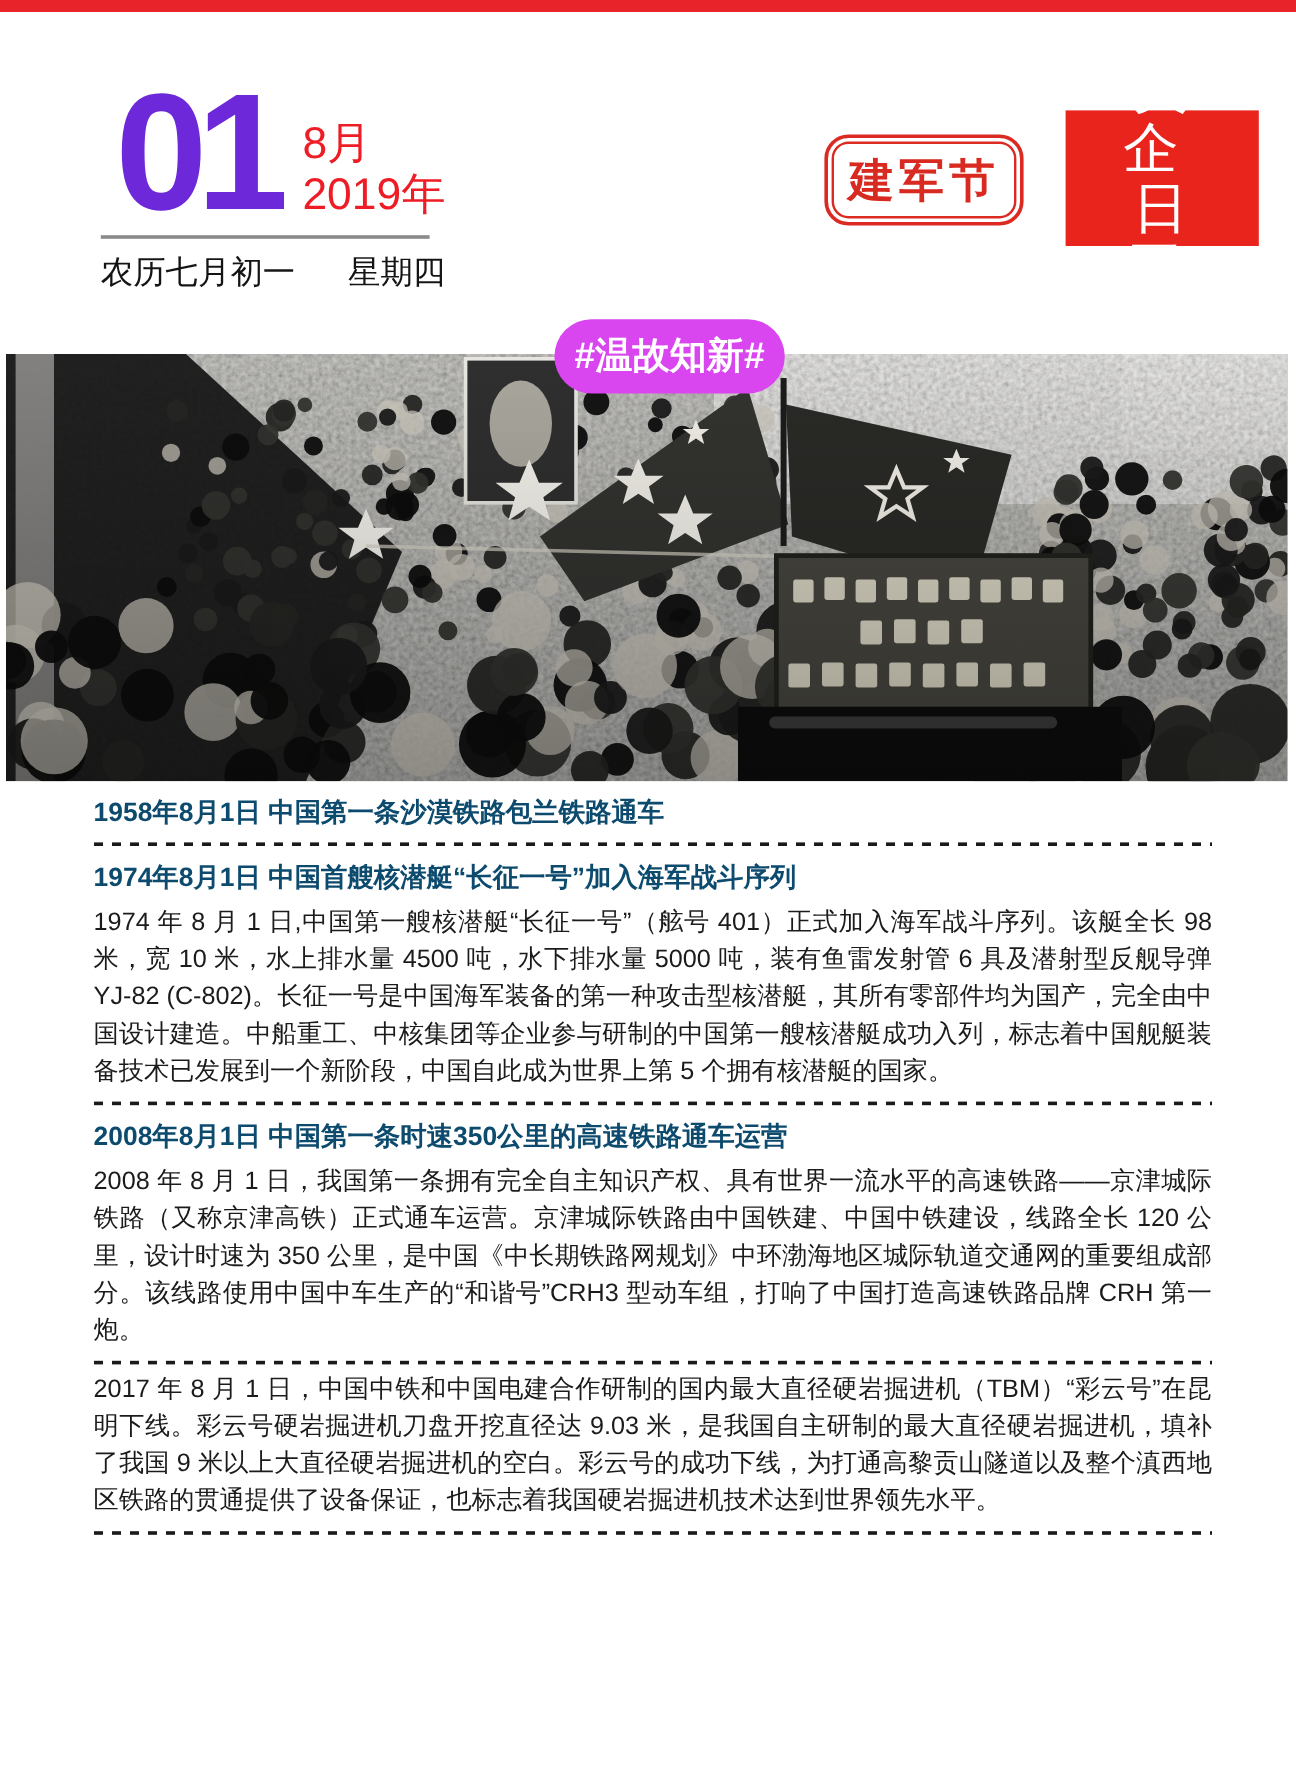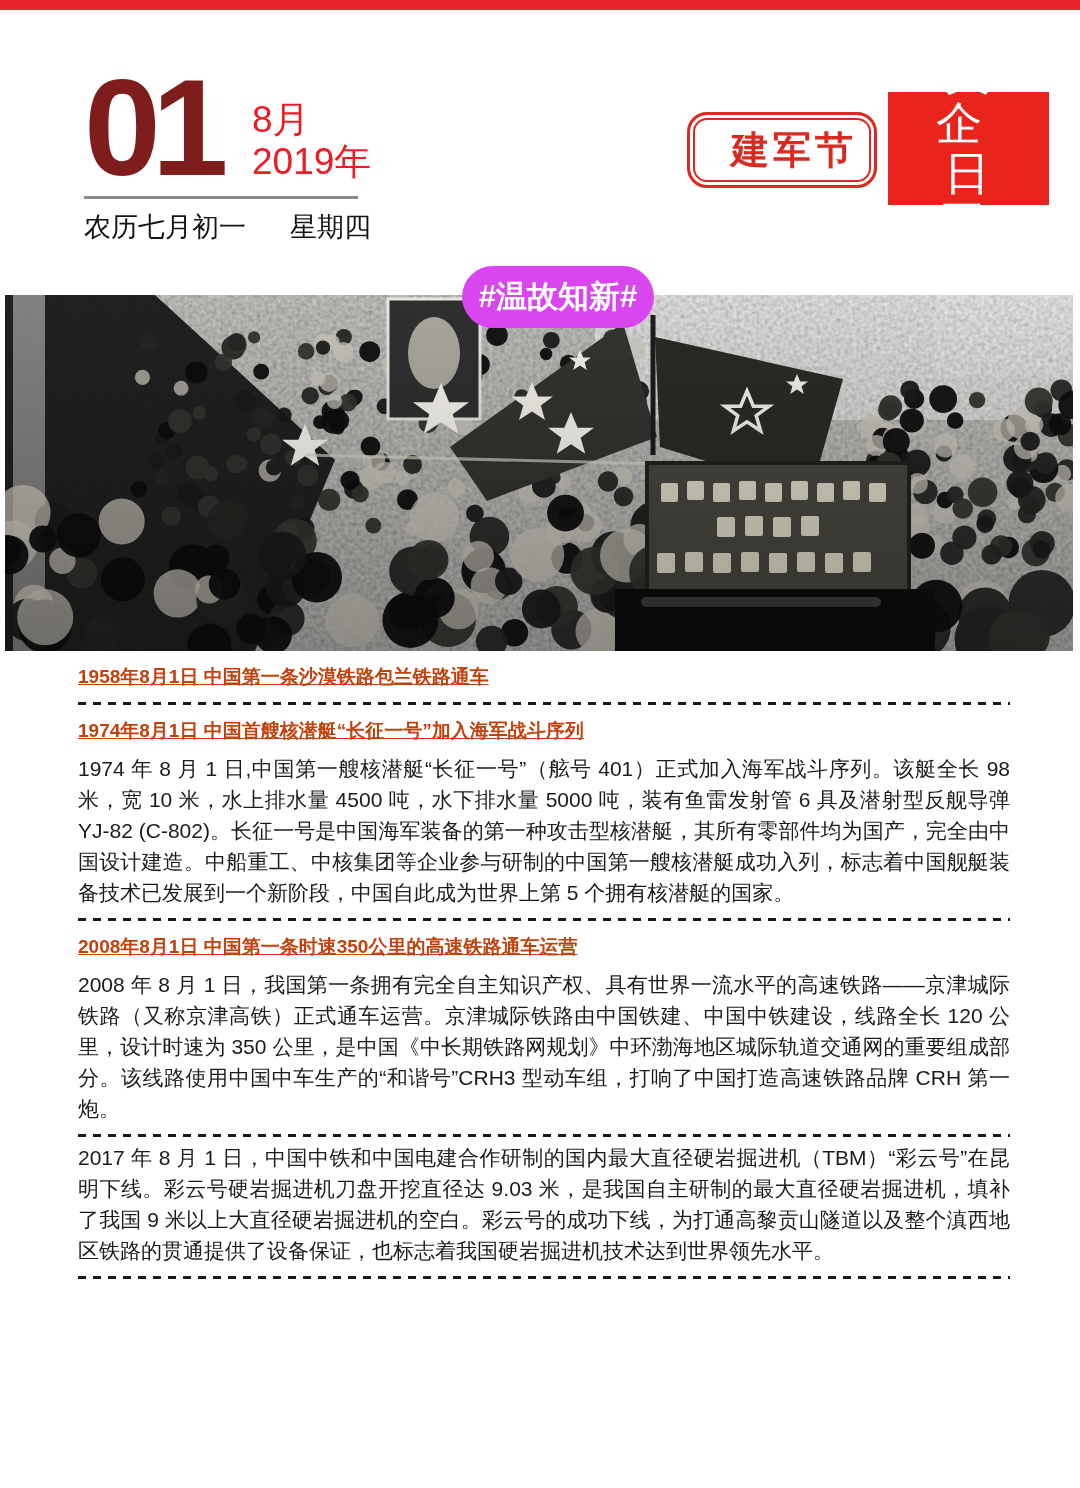--- a/index.html
+++ b/index.html
@@ -3,34 +3,34 @@
 <meta charset="utf-8">
 <style>
   html,body{margin:0;padding:0;background:#ffffff;}
   .page{position:relative;width:1080px;height:1488px;overflow:hidden;background:#ffffff;
         font-family:"Liberation Sans",sans-serif;color:#1c1c1c;}
 
   
   .topbar{position:absolute;left:0;top:0;width:1080px;height:10px;background:#e8232a;}
 
   
-  .day-num{position:absolute;left:84px;top:58px;font-size:138px;line-height:1;
-           font-weight:800;color:#7f1d1d;letter-spacing:-9px;}
+  .day-num{position:absolute;left:96px;top:58px;font-size:138px;line-height:1;
+           font-weight:800;color:#6d28d9;letter-spacing:-9px;}
   .monthyear{position:absolute;left:252px;top:99px;color:#ee1c25;font-size:37px;line-height:42px;font-weight:500;}
   .rule{position:absolute;left:84px;top:196px;width:274px;height:3px;background:#8a8a8a;}
   .lunar{position:absolute;left:84px;top:209px;font-size:27px;color:#141414;font-weight:500;}
   .lunar .wd{margin-left:44px;}
 
   
   .festival{position:absolute;left:687px;top:112px;width:160px;height:70px;
             border:3px solid #da2a22;border-radius:20px;
             box-shadow:inset 0 0 0 3px #ffffff, inset 0 0 0 5px #da2a22;
             display:flex;align-items:center;justify-content:center;
             color:#d92a22;font-size:38px;font-weight:600;
-            font-family:"Liberation Serif",serif;letter-spacing:4px;padding-left:24px;}
+            font-family:"Liberation Serif",serif;letter-spacing:4px;}
 
   
   .logo{position:absolute;left:888px;top:92px;width:113px;height:113px;background:#e9241d;
         display:flex;flex-direction:column;align-items:center;justify-content:center;
         font-family:"Liberation Serif",serif;color:#ffffff;font-size:46px;line-height:50px;
         letter-spacing:8px;text-indent:8px;font-weight:500;padding-left:48px;}
 
   
   .pill{position:absolute;left:462px;top:266px;width:192px;height:62px;background:#d946ef;
         border-radius:31px;display:flex;align-items:center;justify-content:center;
@@ -41,21 +41,21 @@
          background:#b9b9b4;z-index:2;}
   .photo svg{display:block;width:100%;height:100%;}
 
   
   .content{position:absolute;left:0;top:651px;width:1080px;padding:0;box-sizing:border-box;}
   .event{padding:5px 70px 6px 78px;
          border-bottom:0;position:relative;}
   .event::after{content:"";display:block;position:absolute;left:78px;right:70px;bottom:0;height:3px;
          background:repeating-linear-gradient(to right,#1a1a1a 0 8px,transparent 8px 15px);}
   .event:last-child::after{display:none;}
-  .event h2{margin:4px 0 5px 0;font-size:19px;line-height:34px;font-weight:700;color:#c2410c;text-decoration:underline;}
+  .event h2{margin:4px 0 5px 0;font-size:22px;line-height:34px;font-weight:700;color:#0c4a6e;}
   .event p{margin:0 0 7px 0;font-size:21px;line-height:31px;color:#1b1b1b;
            text-align:justify;font-weight:500;}
 </style>
 </head>
 <body>
 
 <div class="page">
 
   <div class="topbar"></div>
 

